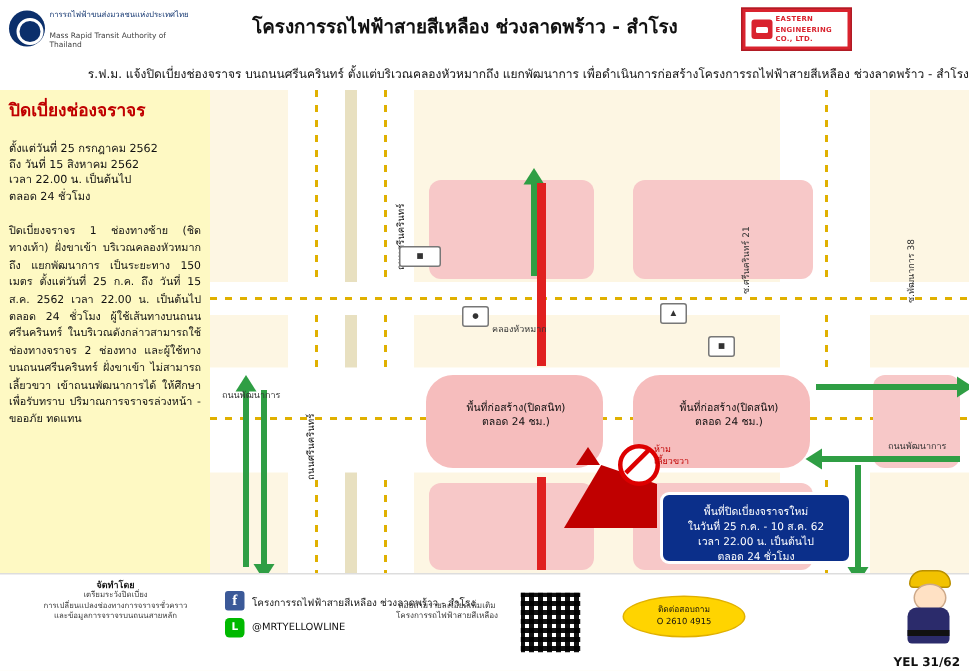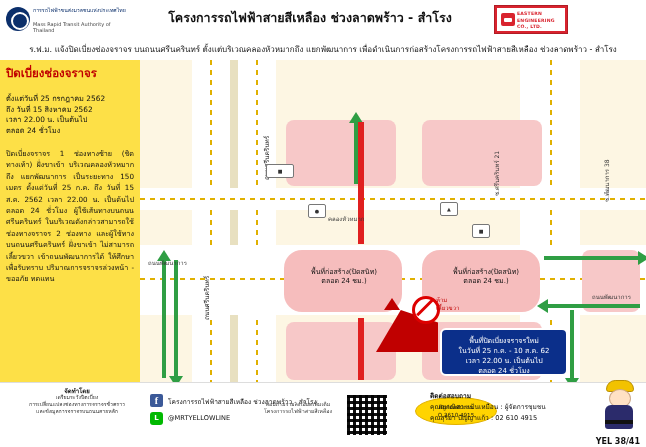--- a/index.html
+++ b/index.html
@@ -18,27 +18,27 @@
   .logo-eastern .le-in{position:absolute;left:2px;top:2px;width:68px;height:23px;background:#ffffff;}
   .logo-eastern .le-dia{position:absolute;left:4px;top:5px;width:14px;height:13px;background:#d9232e;border-radius:2px;}
   .logo-eastern .le-dia:after{content:"";position:absolute;left:3px;top:4.5px;width:8px;height:4px;background:#fff;border-radius:1px;}
   .logo-eastern .le-tx{position:absolute;left:20px;top:3px;font-size:4.6px;color:#d9232e;font-weight:bold;line-height:6.5px;letter-spacing:.2px;}
   .logo-stecon{position:absolute;left:570px;top:5px;width:72px;height:27px;background:#ffffff;border:1px solid #cfcfcf;}
   .logo-stecon .ls-band{position:absolute;left:3px;top:4px;width:66px;height:19px;background:#1b7a35;border-radius:2px;}
   .logo-stecon .ls-tx{position:absolute;left:0;top:4px;width:66px;text-align:center;font-size:10px;font-weight:bold;color:#ffffff;font-family:"Liberation Serif",serif;letter-spacing:1px;}
 
   
   .subheader{position:absolute;left:0;top:38px;width:646px;height:22px;background:#ffffff;}
-  .subheader .st{position:absolute;left:0;top:5px;width:646px;text-align:center;font-size:8px;color:#111;}
+  .subheader .st{position:absolute;left:0;top:5px;width:646px;text-align:right;font-size:8px;color:#111;}
 
   
   .body-wrap{position:absolute;left:0;top:60px;width:646px;height:322px;background:#fdf6e3;}
 
   
-  .left-panel{position:absolute;left:0;top:0;width:140px;height:322px;background:#fde047;}
+  .left-panel{position:absolute;left:0;top:0;width:140px;height:322px;background:#fef9c3;}
   .lp-title{position:absolute;left:6px;top:6px;width:130px;font-size:11.5px;font-weight:bold;color:#c00000;line-height:14px;}
   .lp-sub{position:absolute;left:6px;top:34px;width:130px;font-size:7.4px;color:#111;line-height:10.5px;}
   .lp-body{position:absolute;left:6px;top:88px;width:128px;font-size:7.2px;color:#111;line-height:11.4px;text-align:justify;}
 
   
   .map{position:absolute;left:140px;top:0;width:506px;height:322px;background:#fdf6e3;overflow:hidden;}
   .map-inner{position:absolute;left:0;top:0;width:506px;height:322px;}
 
   
   .rd{position:absolute;background:#ffffff;}
@@ -216,27 +216,22 @@
 
     <div class="qr" style="left:345px;top:10px;"></div>
     <div class="f-center" style="left:255px;top:18px;width:86px;white-space:pre-line;">สอบถามรายละเอียดเพิ่มเติม
 โครงการรถไฟฟ้าสายสีเหลือง</div>
 
     <div class="oval">
       <div class="ov-t" style="white-space:pre-line;">ติดต่อสอบถาม
 O 2610 4915</div>
     </div>
 
-    <div class="f-contact">
-      <div style="font-weight:bold;">ติดต่อสอบถาม</div>
-      <div>คุณญาณิศา  แป้นเหมือน : ผู้จัดการชุมชน</div>
-      <div>คุณสุริยา  ปัญญาแก้ว :  02 610 4915</div>
-    </div>
-
-    <div class="yel-code">YEL 38/41</div>
+
+    <div class="yel-code">YEL 31/62</div>
   </div>
 
   <div class="mascot">
     <div class="hat"></div>
     <div class="face"></div>
     <div class="body"></div>
     <div class="belt"></div>
   </div>
 
 </div>

